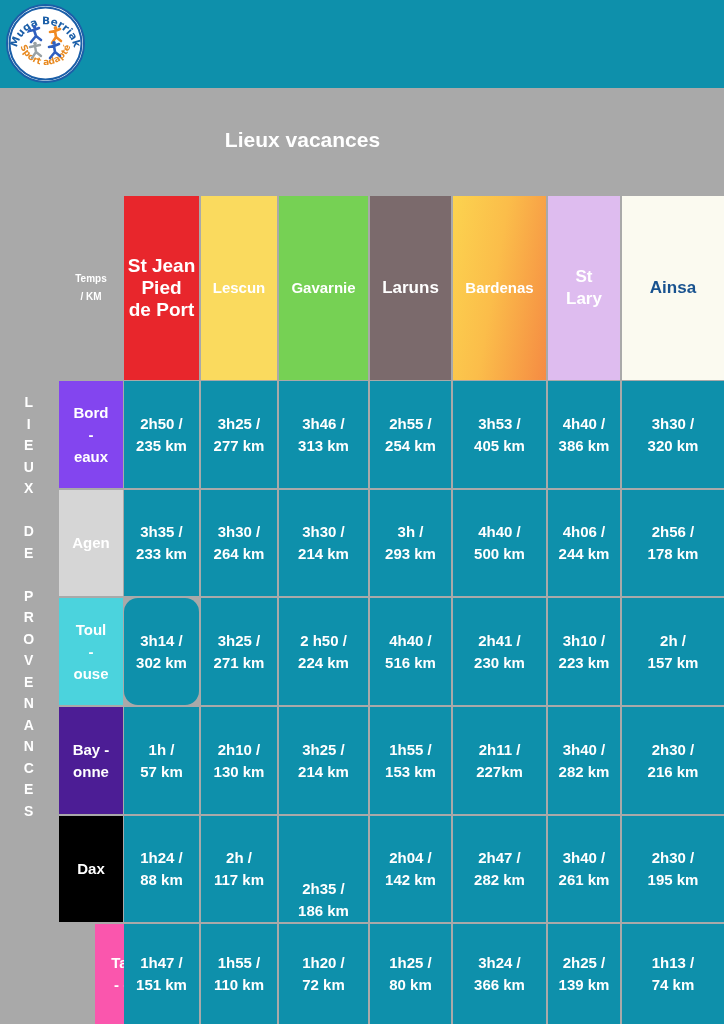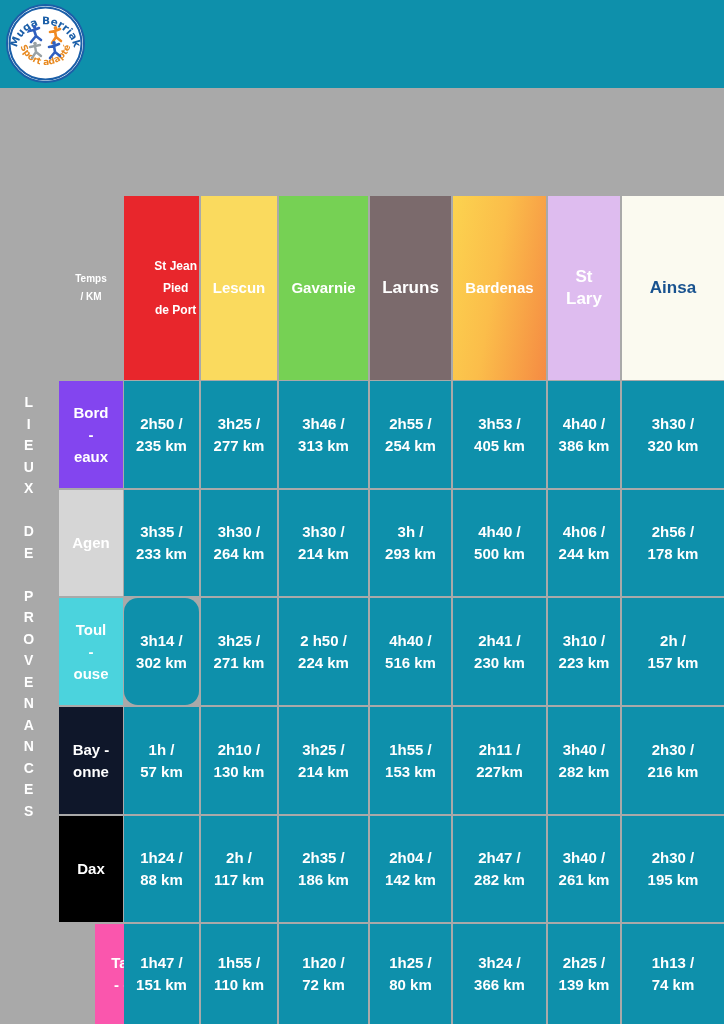--- a/index.html
+++ b/index.html
@@ -164,20 +164,23 @@
 
           <g fill="none" stroke="#2f5fbf" stroke-width="2.6">
             <path d="M42 52 L47 46 M47 46 L52 50 M47 46 L46 40 M46 40 L41 41 M46 40 L51 38"></path>
           </g>
           <circle cx="46" cy="37" r="1.9" fill="#2f5fbf"></circle>
         </g>
       </svg>
     </div>
   </div>
 
+  <div class="grpbar" id="grp-main" style="left:59px; top:90px; width:487px; height:99px; font-size:21px;">
+    <span>Lieux vacances</span>
+  </div>
   <div class="grpbar" style="left:548px; top:90px; width:72px; height:99px;"></div>
   <div class="grpbar" style="left:622px; top:90px; width:102px; height:99px;"></div>
   <div class="grpbar" style="left:0px; top:90px; width:57px; height:99px;"></div>
 
   <div class="leftbar">L
 I
 E
 U
 X
 
@@ -195,41 +198,41 @@
 C
 E
 S</div>
 
   <div class="colhead" style="left:59px; width:64px; background:#a9a9a9; color:#ffffff; font-size:10px; line-height:18px; white-space:pre-line;">
     <span>Temps
 / KM</span>
   </div>
 
   <div id="colheads">
-      <div class="colhead" style="left: 124px; width: 75px; background: rgb(232, 38, 44); color: rgb(255, 255, 255); font-size: 12px; line-height: 22px; white-space: pre-line; justify-content: flex-end;"><span>St Jean
+      <div class="colhead" style="left: 124px; width: 75px; background: rgb(232, 38, 44); color: rgb(255, 255, 255); font-size: 19px; line-height: 22px; white-space: pre-line;"><span>St Jean
 Pied
 de Port</span></div>
       <div class="colhead" style="left: 201px; width: 76px; background: rgb(250, 218, 94); color: rgb(255, 255, 255); font-size: 15px; line-height: 22px; white-space: pre-line;"><span>Lescun</span></div>
       <div class="colhead" style="left: 279px; width: 89px; background: rgb(118, 209, 84); color: rgb(255, 255, 255); font-size: 15px; line-height: 22px; white-space: pre-line;"><span>Gavarnie</span></div>
       <div class="colhead" style="left: 370px; width: 81px; background: rgb(123, 106, 108); color: rgb(255, 255, 255); font-size: 17px; line-height: 22px; white-space: pre-line;"><span>Laruns</span></div>
       <div class="colhead" style="left: 453px; width: 93px; background: linear-gradient(100deg, rgb(252, 211, 79) 0%, rgb(251, 189, 74) 45%, rgb(245, 139, 67) 100%); color: rgb(255, 255, 255); font-size: 15px; line-height: 22px; white-space: pre-line;"><span>Bardenas</span></div>
       <div class="colhead" style="left: 548px; width: 72px; background: rgb(222, 188, 239); color: rgb(255, 255, 255); font-size: 17px; line-height: 22px; white-space: pre-line;"><span>St
 Lary</span></div>
       <div class="colhead" style="left: 622px; width: 102px; background: rgb(251, 250, 240); color: rgb(24, 82, 143); font-size: 17px; line-height: 22px; white-space: pre-line; height: 184px;"><span>Ainsa</span></div>
     </div>
 
   <div id="rowlabels">
       <div class="rowlabel" style="top: 381px; height: 107px; background: rgb(131, 69, 239); color: rgb(255, 255, 255);"><span>Bord
 -
 eaux</span></div>
       <div class="rowlabel" style="top: 490px; height: 106px; background: rgb(214, 214, 214); color: rgb(255, 255, 255);"><span>Agen</span></div>
       <div class="rowlabel" style="top: 598px; height: 107px; background: rgb(75, 211, 221); color: rgb(255, 255, 255);"><span>Toul
 -
 ouse</span></div>
-      <div class="rowlabel" style="top: 707px; height: 107px; background: #0f172a; color: rgb(255, 255, 255);"><span>Bay -
+      <div class="rowlabel" style="top: 707px; height: 107px; background: #4c1d95; color: rgb(255, 255, 255);"><span>Bay -
 onne</span></div>
       <div class="rowlabel" style="top: 816px; height: 106px; background: rgb(0, 0, 0); color: rgb(255, 255, 255);"><span>Dax</span></div>
       <div class="rowlabel" style="top: 924px; height: 100px; background: rgb(250, 86, 173); color: rgb(255, 255, 255); margin-left: 36px;"><span>Tarb
 - es</span></div>
     </div>
 
   <div id="datacells">
       <div class="datacell" style="left: 124px; width: 75px; top: 381px; height: 107px;"><span>2h50 /
 235 km</span></div>
       <div class="datacell" style="left: 201px; width: 76px; top: 381px; height: 107px;"><span>3h25 /
@@ -283,21 +286,21 @@
       <div class="datacell" style="left: 453px; width: 93px; top: 707px; height: 107px;"><span>2h11 /
 227km</span></div>
       <div class="datacell" style="left: 548px; width: 72px; top: 707px; height: 107px;"><span>3h40 /
 282 km</span></div>
       <div class="datacell" style="left: 622px; width: 102px; top: 707px; height: 107px;"><span>2h30 /
 216 km</span></div>
       <div class="datacell" style="left: 124px; width: 75px; top: 816px; height: 106px;"><span>1h24 /
 88 km</span></div>
       <div class="datacell" style="left: 201px; width: 76px; top: 816px; height: 106px;"><span>2h /
 117 km</span></div>
-      <div class="datacell" style="left: 279px; width: 89px; top: 816px; height: 106px;"><span>2h35 /
+      <div class="datacell" style="left: 279px; width: 89px; top: 816px; height: 106px; align-items: flex-end;"><span>2h35 /
 186 km</span></div>
       <div class="datacell" style="left: 370px; width: 81px; top: 816px; height: 106px;"><span>2h04 /
 142 km</span></div>
       <div class="datacell" style="left: 453px; width: 93px; top: 816px; height: 106px;"><span>2h47 /
 282 km</span></div>
       <div class="datacell" style="left: 548px; width: 72px; top: 816px; height: 106px;"><span>3h40 /
 261 km</span></div>
       <div class="datacell" style="left: 622px; width: 102px; top: 816px; height: 106px;"><span>2h30 /
 195 km</span></div>
       <div class="datacell" style="left: 124px; width: 75px; top: 924px; height: 100px;"><span>1h47 /

